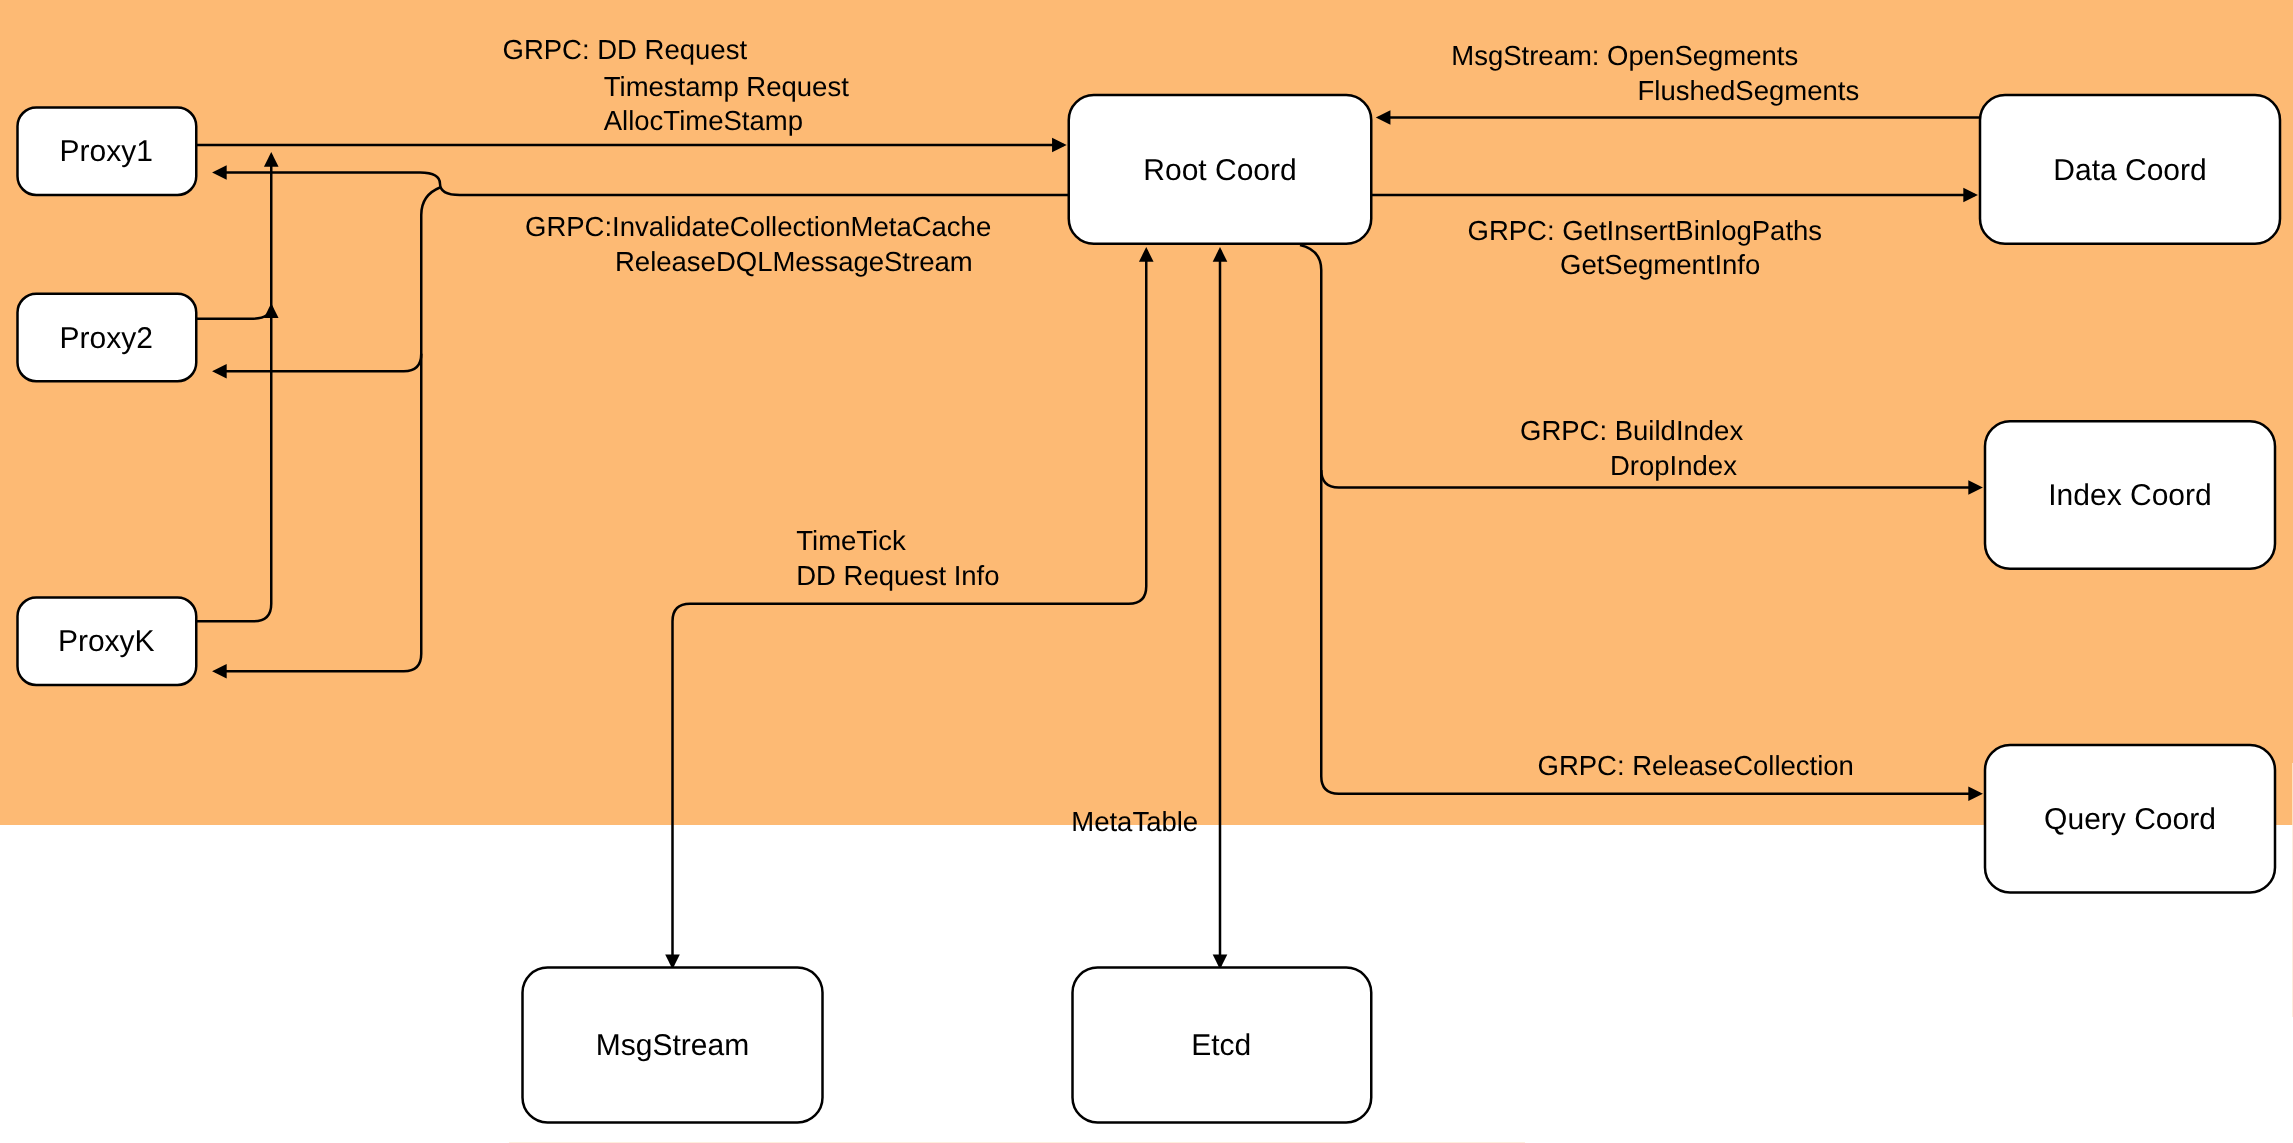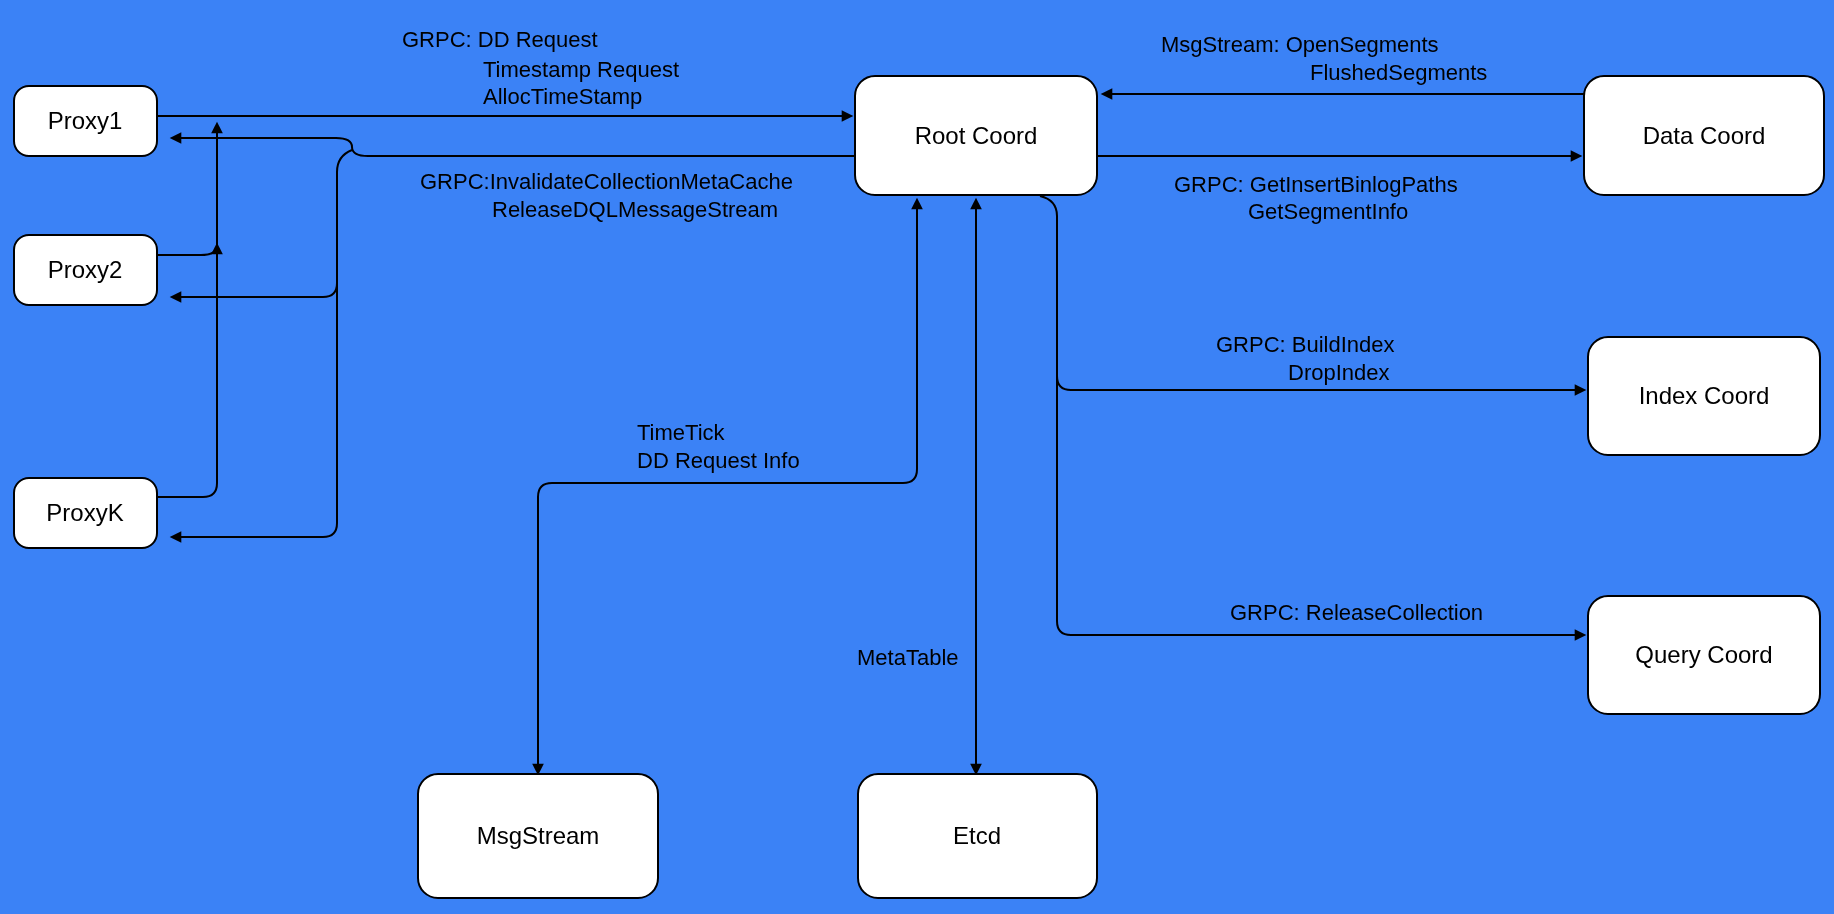--- a/index.html
+++ b/index.html
@@ -7,22 +7,22 @@
     padding: 0;
     background: #ffffff;
     width: 1834px;
     height: 914px;
     overflow: hidden;
     font-family: "Liberation Sans", sans-serif;
   }
   #stage {
     position: relative;
     width: 1834px;
-    height: 914px;
-    background: #3b82f6;
+    height: 660px;
+    background: #fdba74;
     text-align: center;
   }
   svg { display: block; }
   .node-box {
     fill: #ffffff;
     stroke: #000000;
     stroke-width: 2;
   }
   .edge {
     fill: none;

